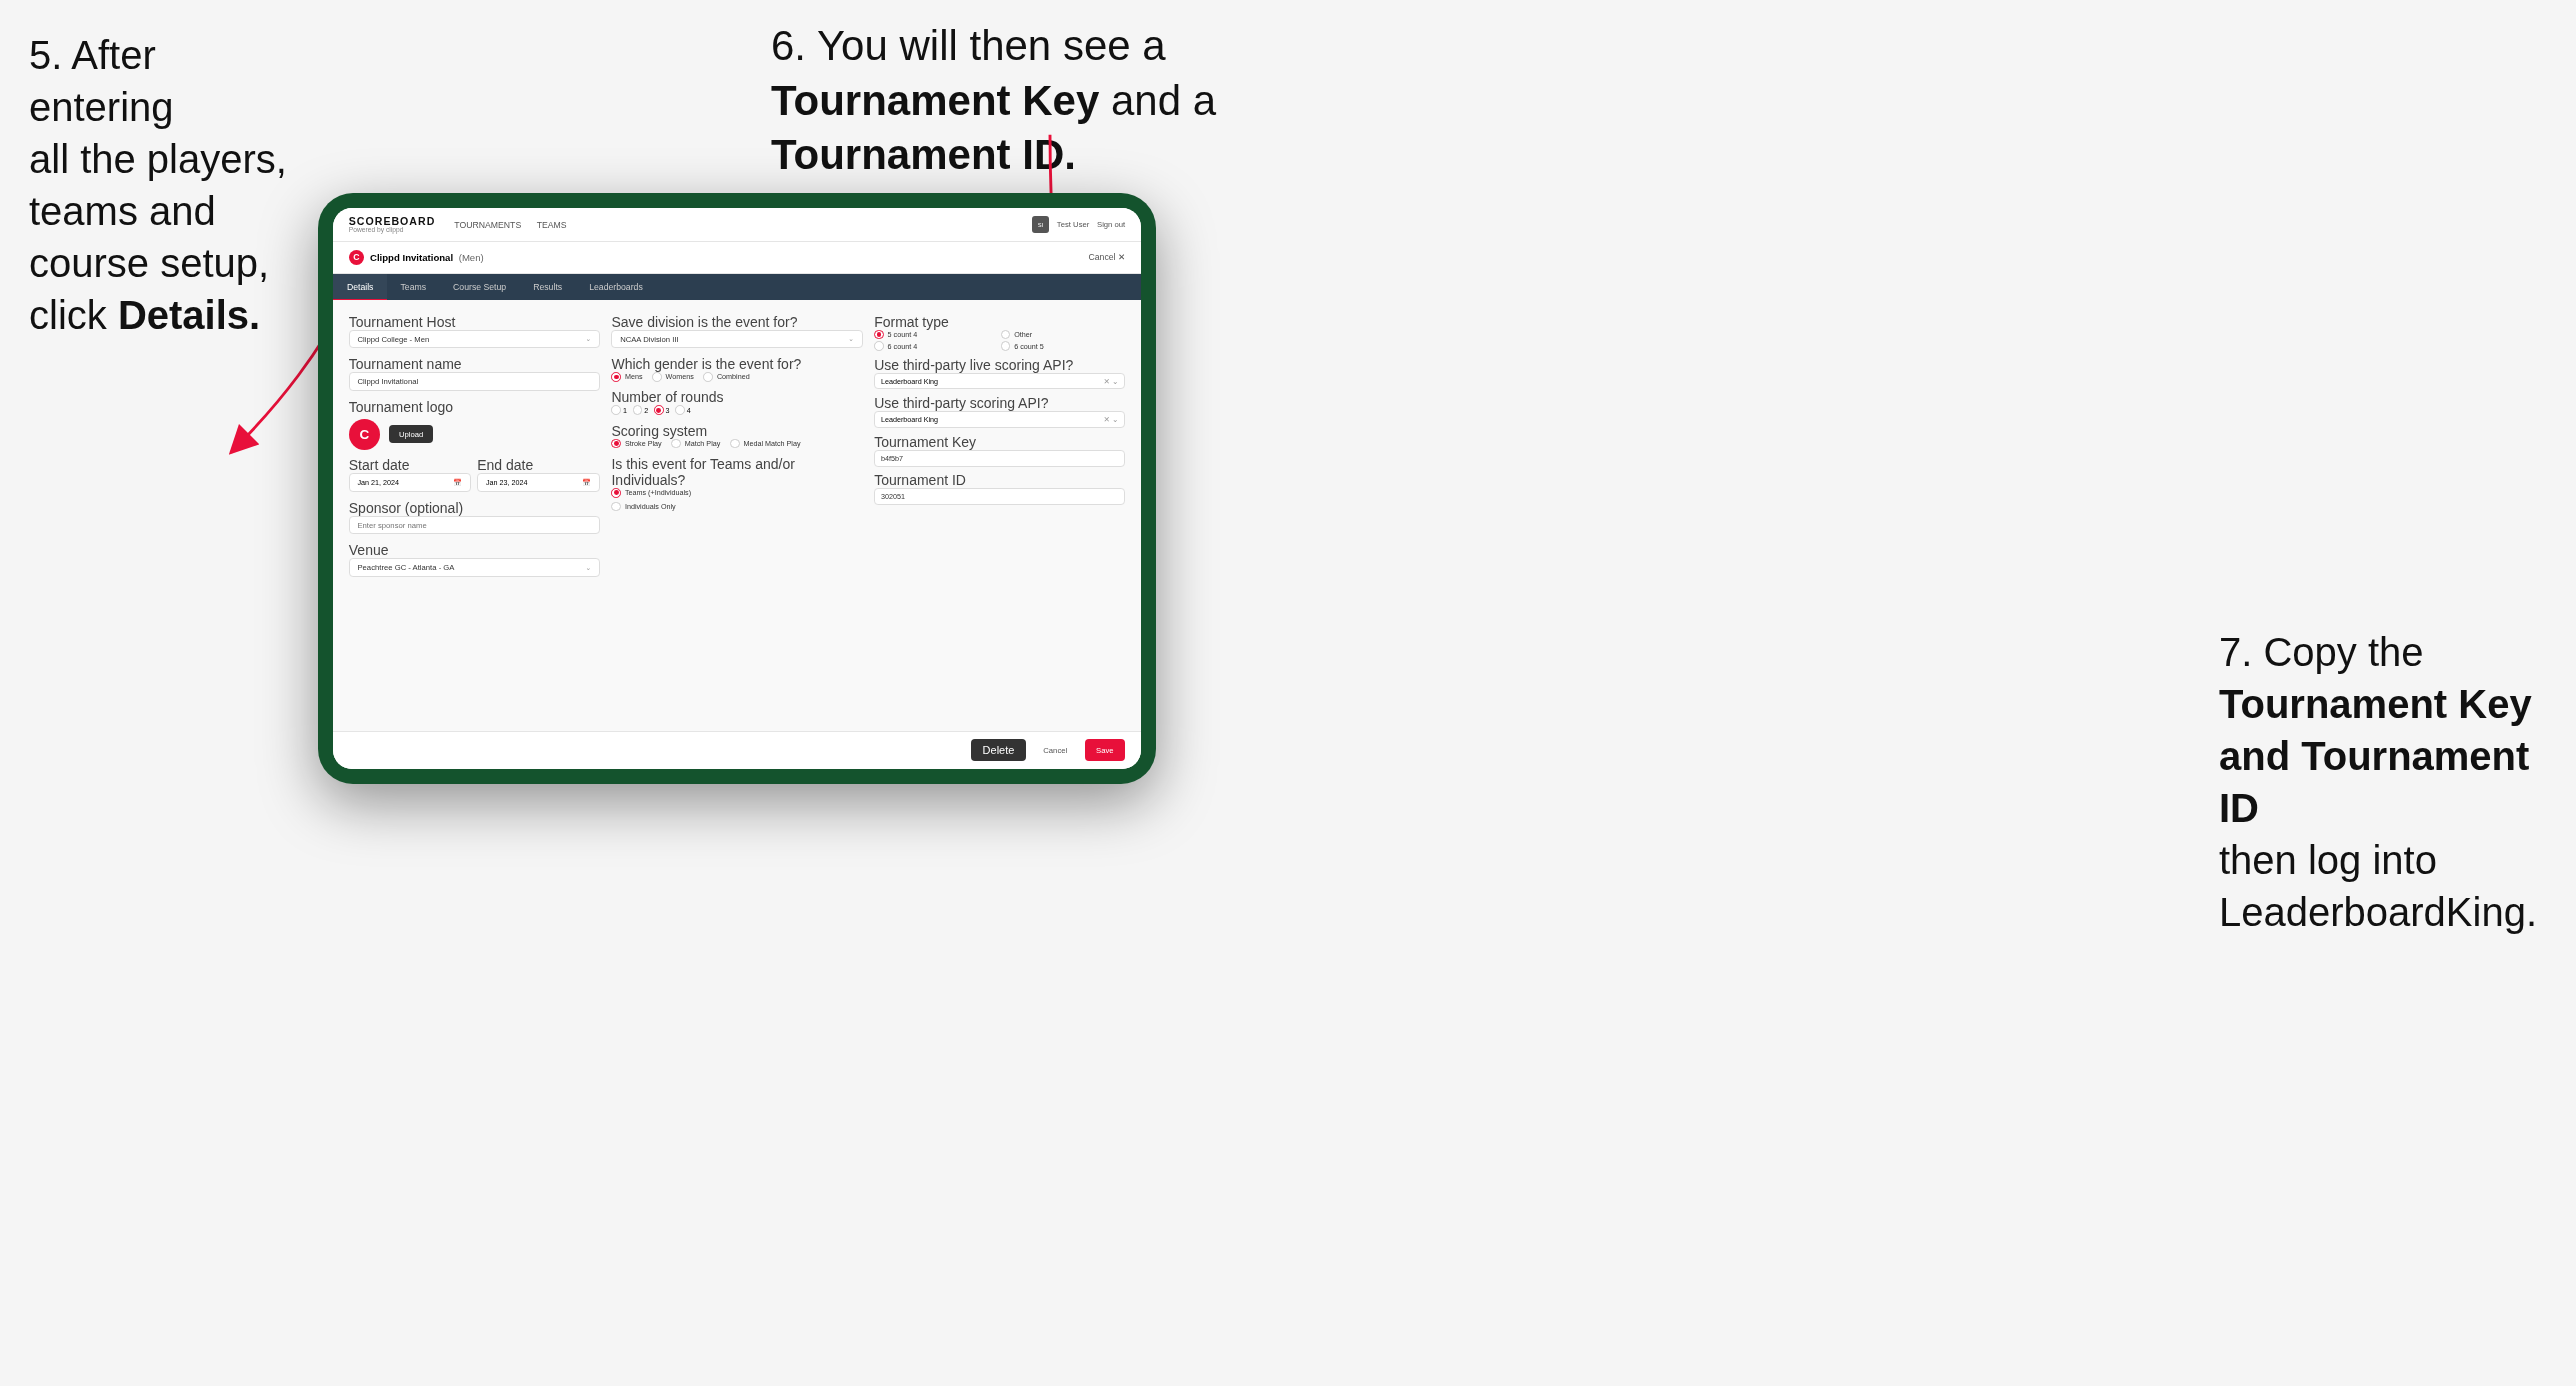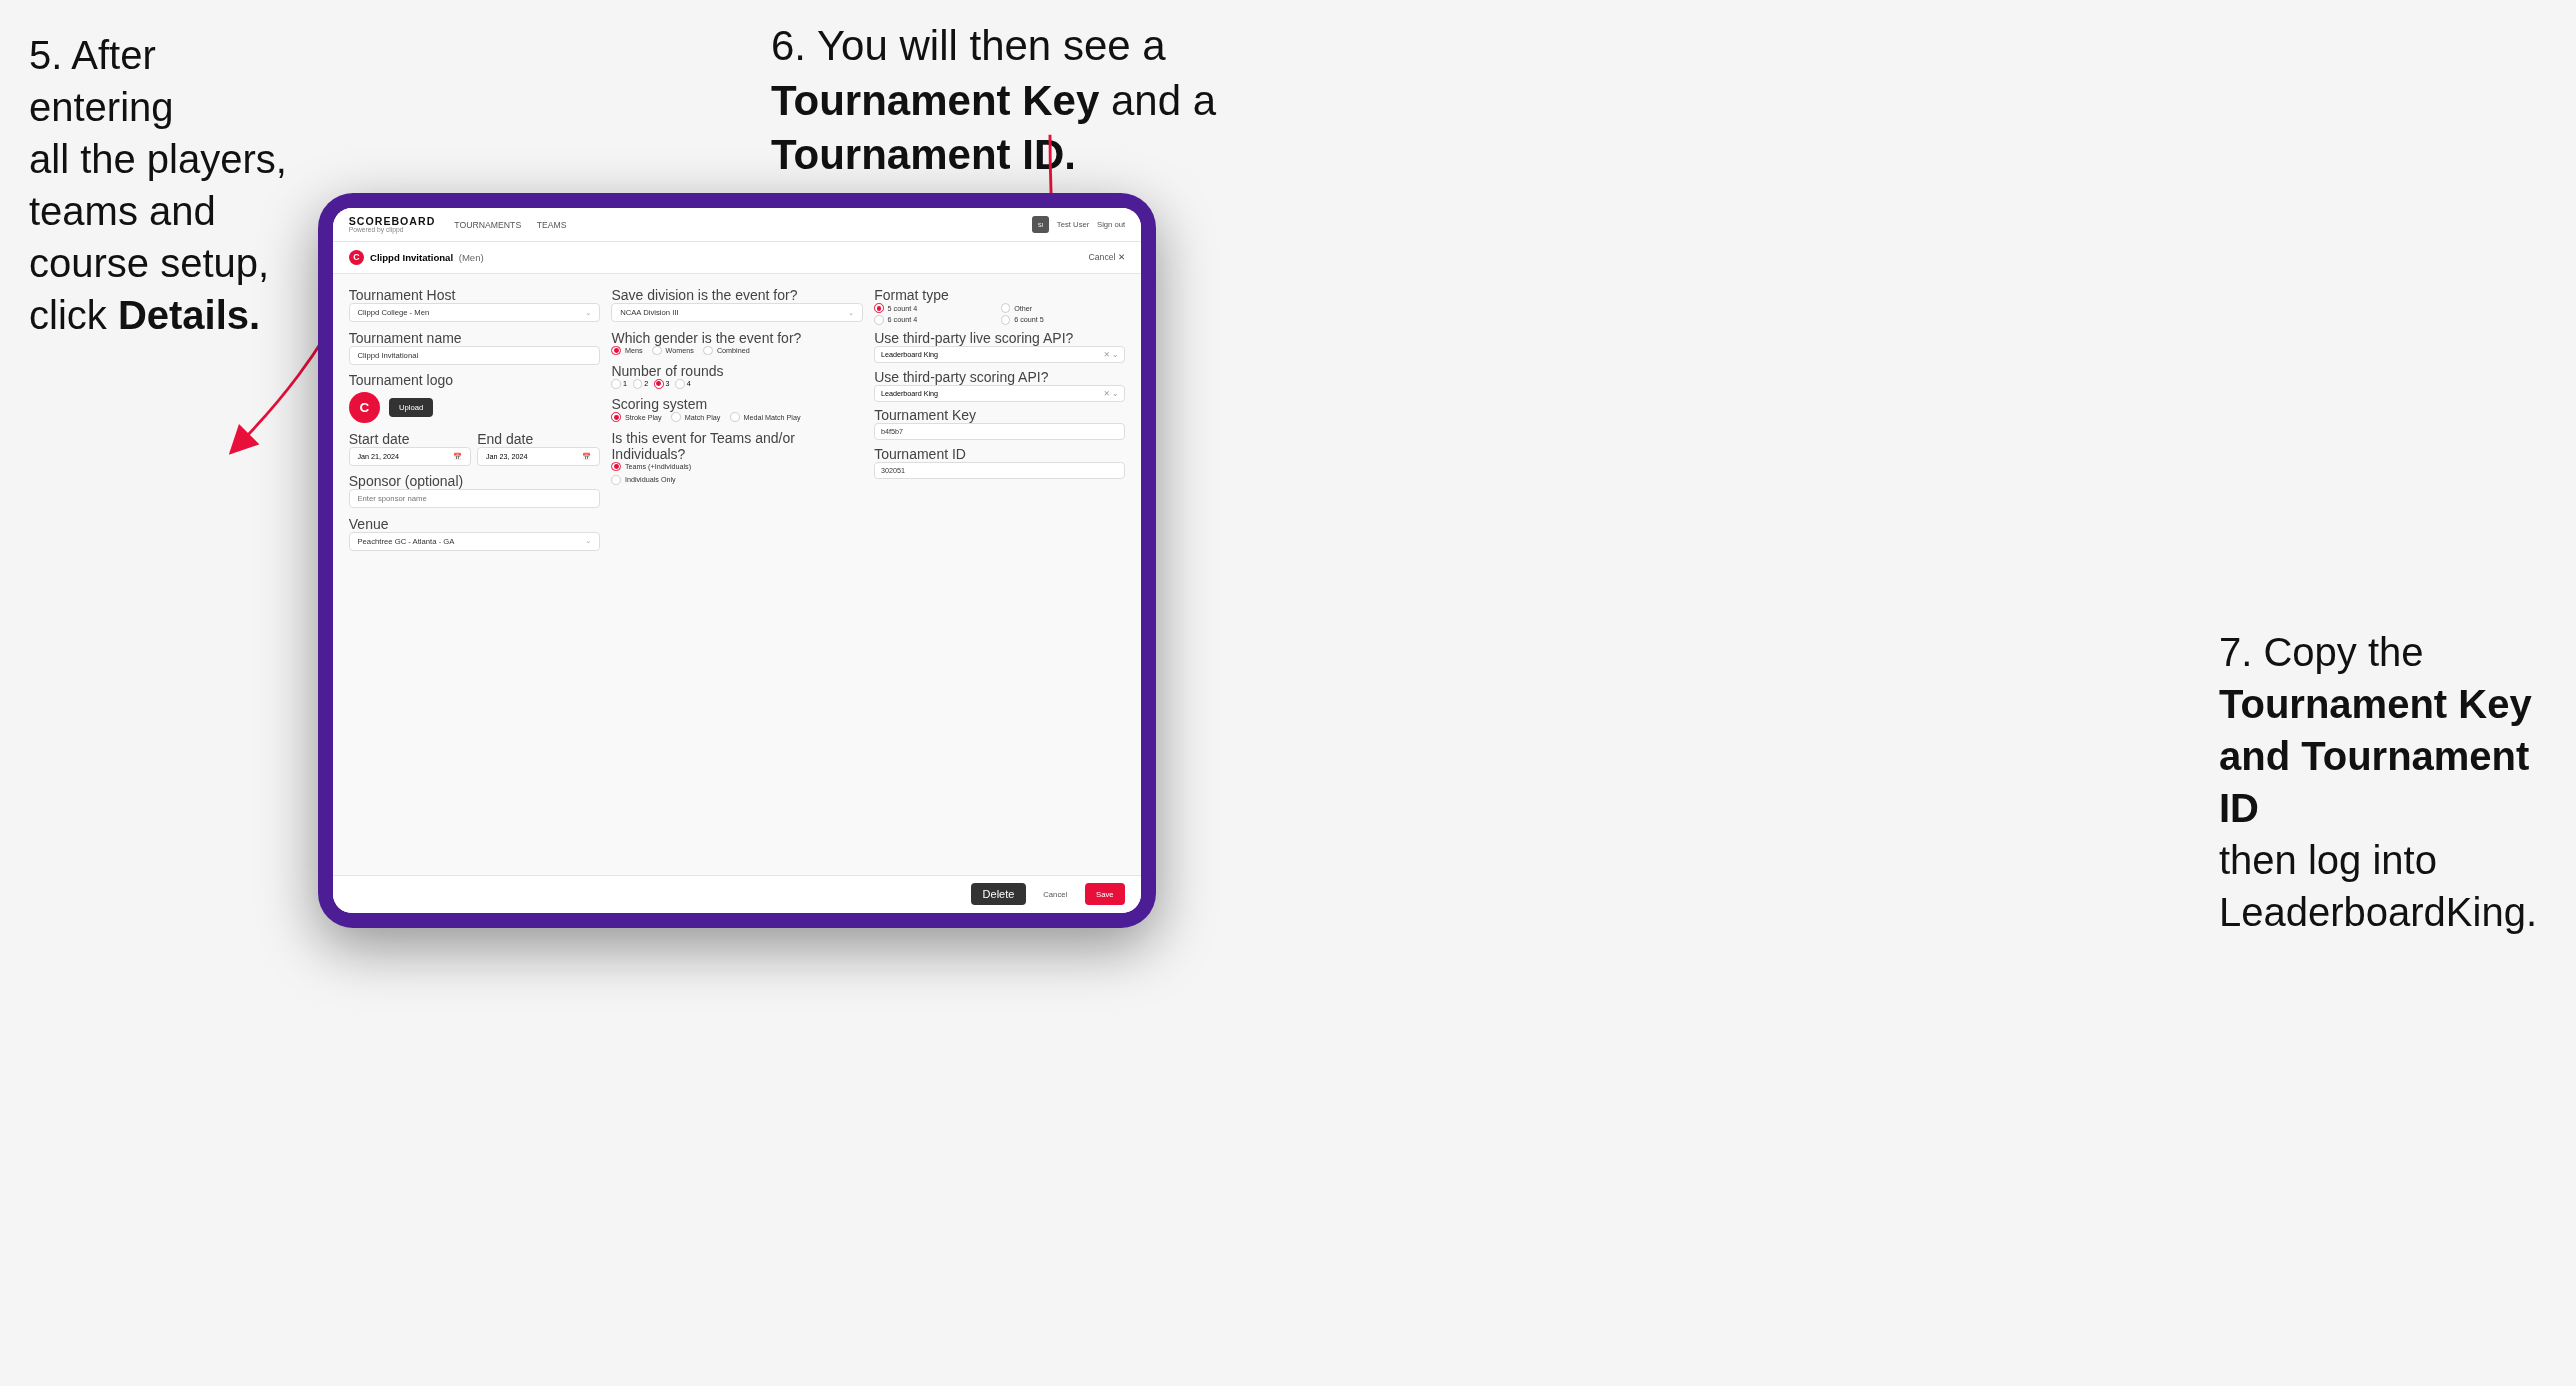--- a/index.html
+++ b/index.html
@@ -40,22 +40,22 @@
       width: 328px;
       font-size: 40px;
     }
 
     
     .tablet {
       position: absolute;
       left: 318px;
       top: 193px;
       width: 838px;
-      height: 735px;
-      background: #4c1d95;
+      height: 591px;
+      background: #14532d;
       border-radius: 35px;
       padding: 15.4px;
       box-shadow: 0 19px 58px rgba(0,0,0,0.4);
     }
 
     .tablet-screen {
       width: 100%;
       height: 100%;
       background: #fff;
       border-radius: 19px;
@@ -472,20 +472,27 @@
       <div class="breadcrumb-left">
         <div class="breadcrumb-c">C</div>
         <span>
           <span>Clippd Invitational</span>
           <span style="font-weight:400;color:#666;margin-left:2.9px;">(Men)</span>
         </span>
       </div>
       <span class="cancel-btn">Cancel ✕</span>
     </div>
 
+    <div class="tabs-bar">
+      <div class="tab-item active">Details</div>
+      <div class="tab-item">Teams</div>
+      <div class="tab-item">Course Setup</div>
+      <div class="tab-item">Results</div>
+      <div class="tab-item">Leaderboards</div>
+    </div>
 
     <div class="form-content">
 
       <div class="form-section">
         <div>
           <div class="form-label">Tournament Host</div>
           <div class="form-input">
             <span>Clippd College - Men</span>
             <span class="chevron">⌄</span>
           </div>

